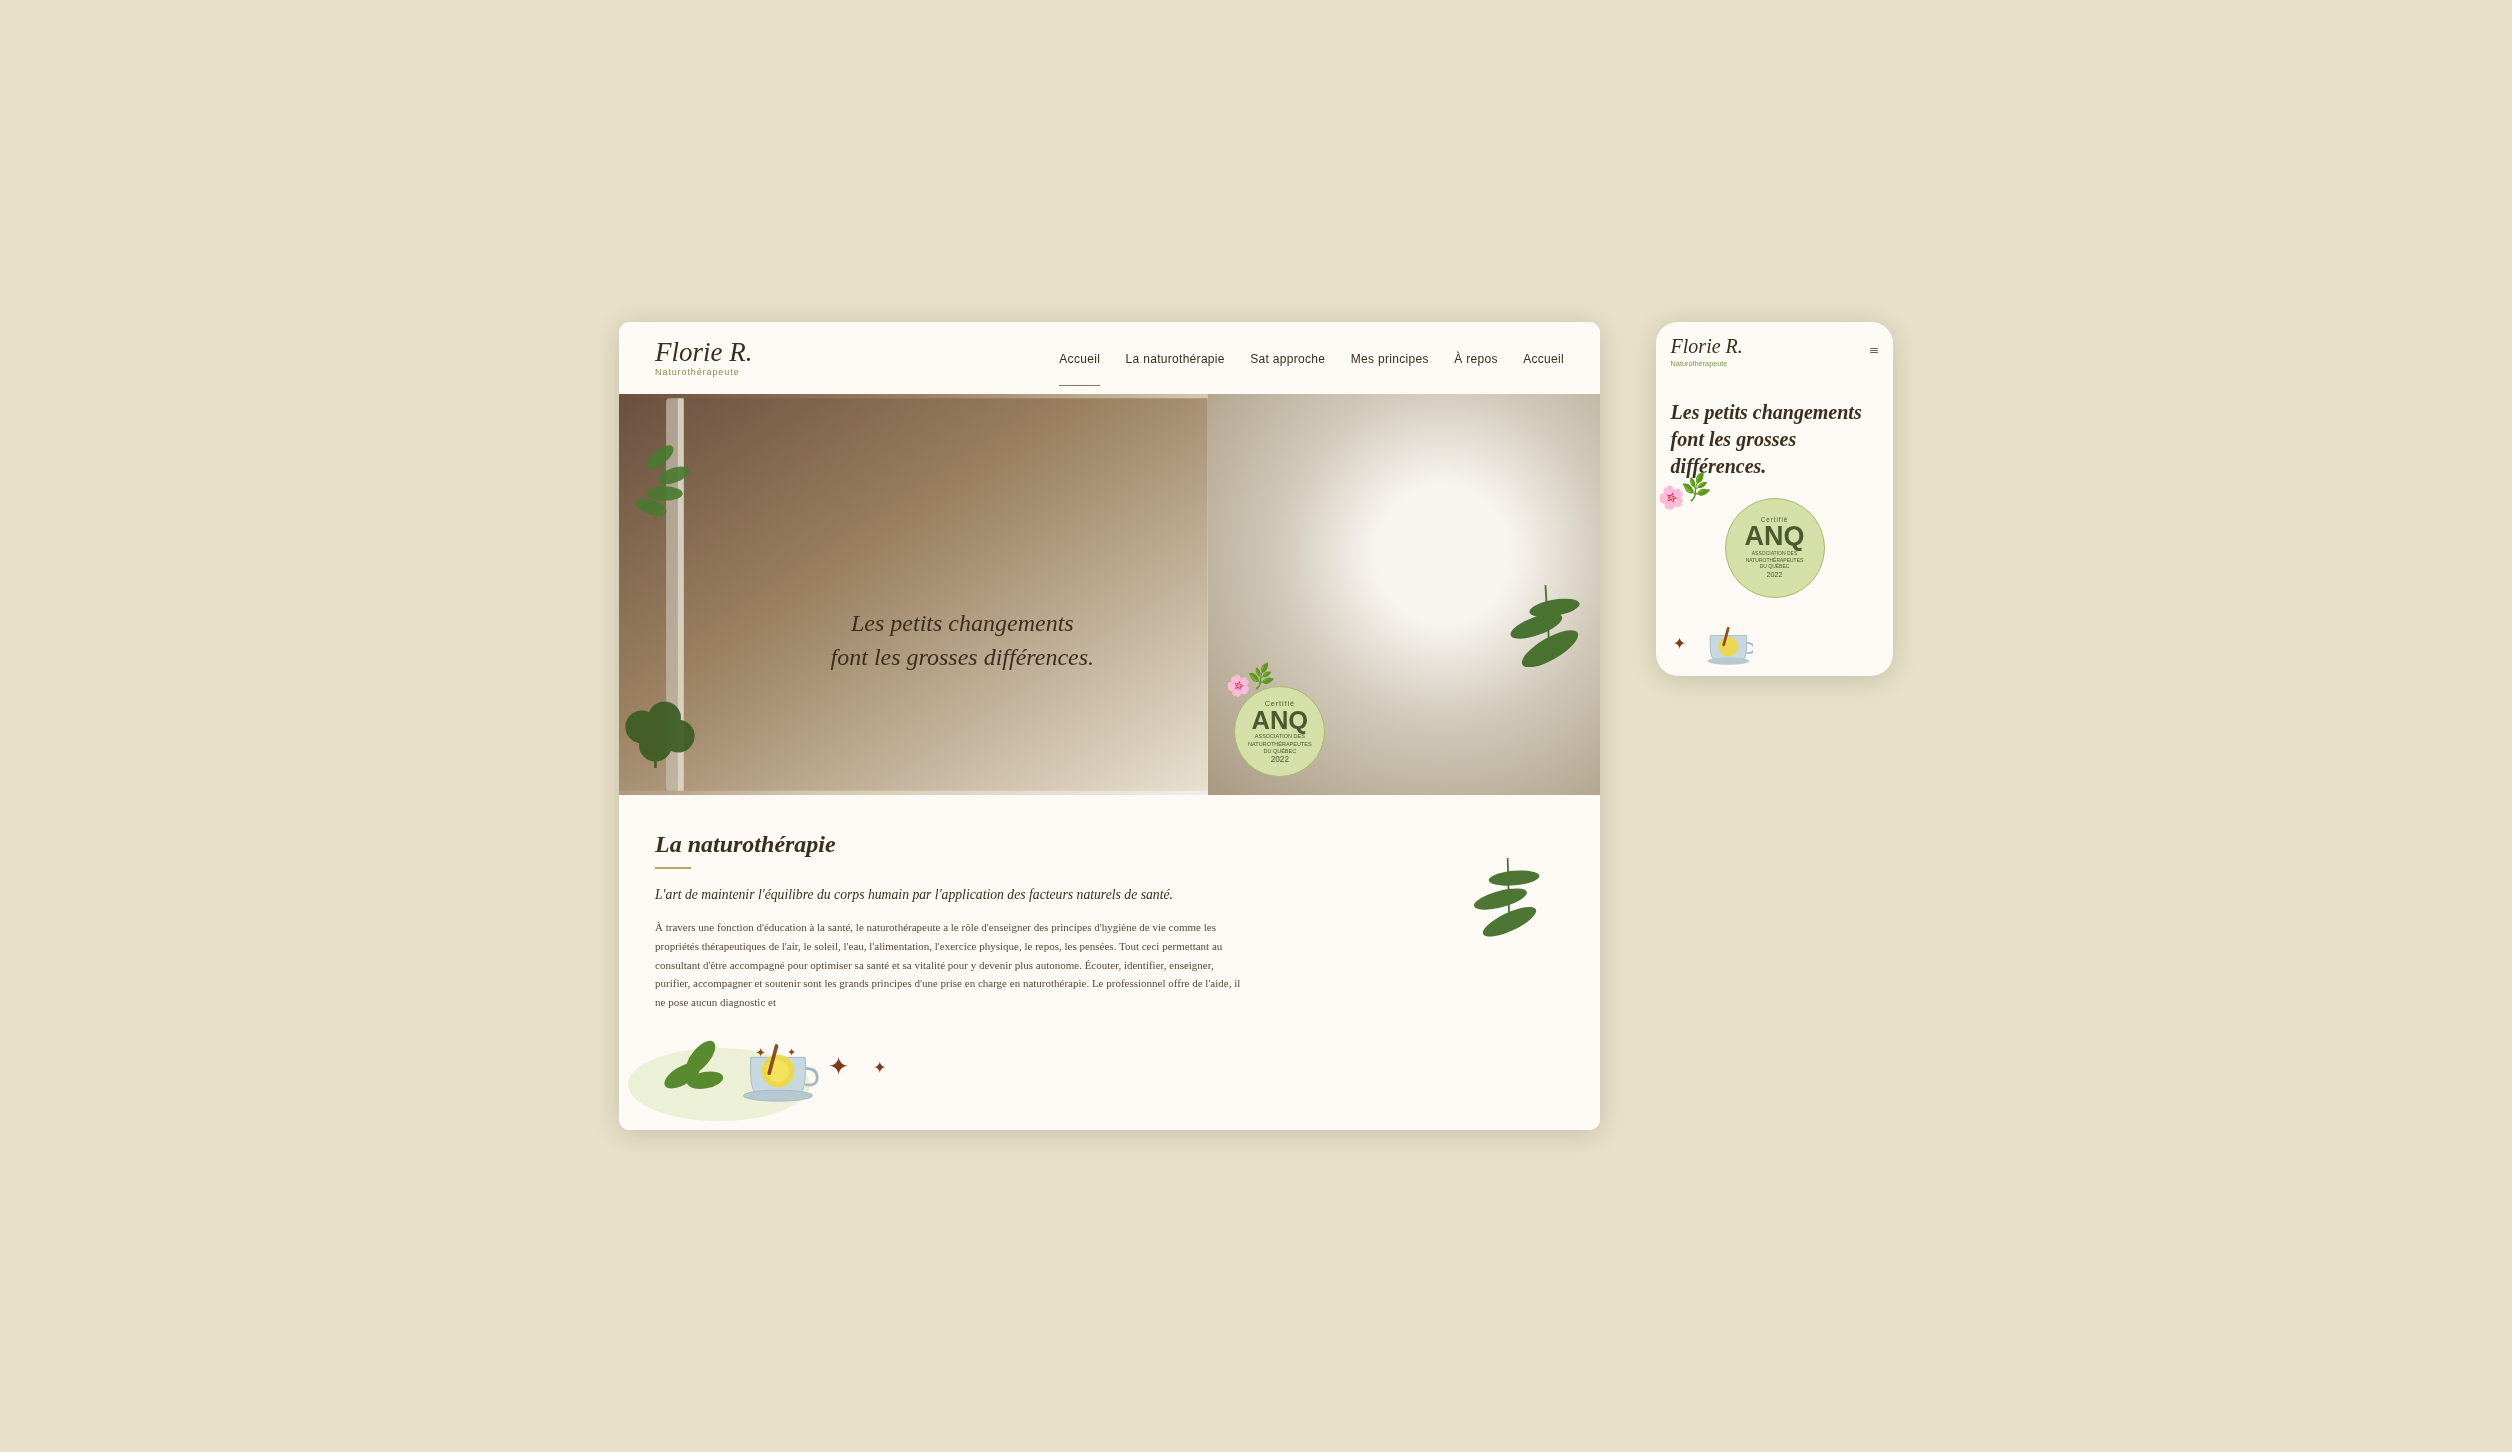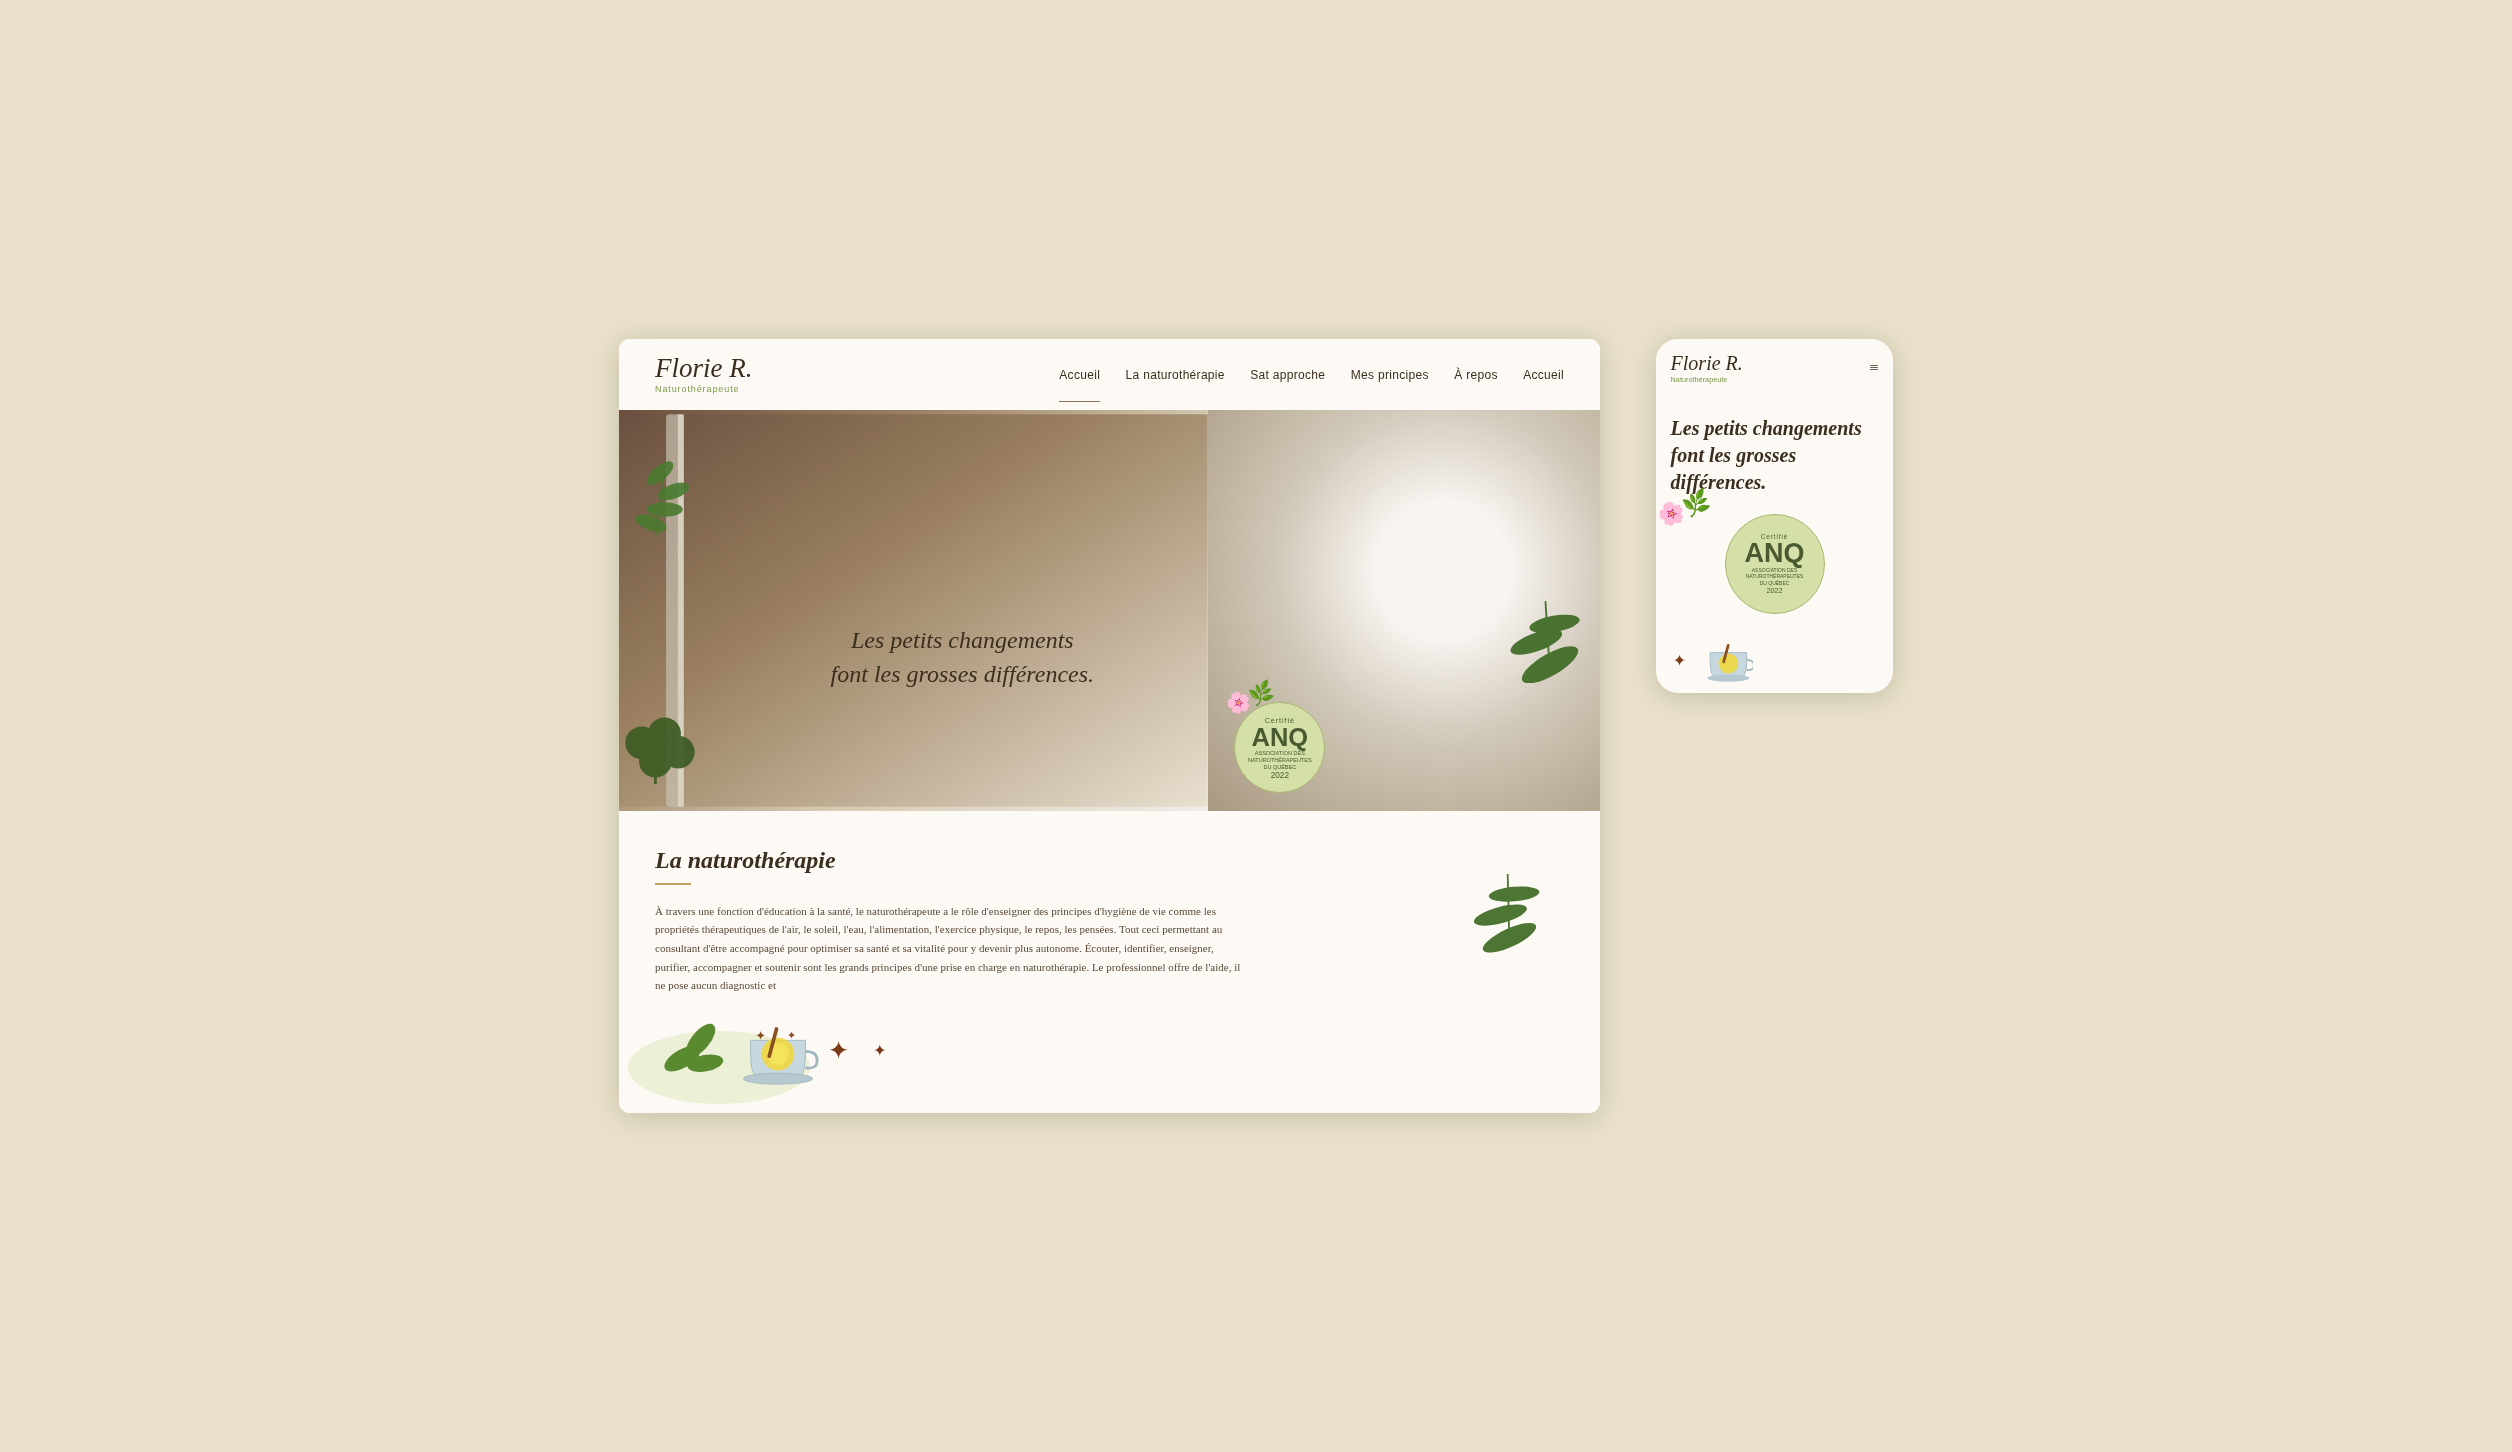--- a/index.html
+++ b/index.html
@@ -482,20 +482,21 @@
           <line x1="40" y1="55" x2="40" y2="80" stroke="#3a5a20" stroke-width="3"></line>
         </g>
       </svg>
     </div>
 
     <div class="content-section">
       <div class="content-area">
         <div class="content-text">
           <h2 class="section-title">La naturothérapie</h2>
           <div class="section-underline"></div>
+          <p class="section-subtitle">L'art de maintenir l'équilibre du corps humain par l'application des facteurs naturels de santé.</p>
           <p class="section-body">À travers une fonction d'éducation à la santé, le naturothérapeute a le rôle d'enseigner des principes d'hygiène de vie comme les propriétés thérapeutiques de l'air, le soleil, l'eau, l'alimentation, l'exercice physique, le repos, les pensées. Tout ceci permettant au consultant d'être accompagné pour optimiser sa santé et sa vitalité pour y devenir plus autonome. Écouter, identifier, enseigner, purifier, accompagner et soutenir sont les grands principes d'une prise en charge en naturothérapie. Le professionnel offre de l'aide, il ne pose aucun diagnostic et</p>
         </div>
 
         <svg width="73" height="91" style="position:absolute;right:18px;top:18px;" viewBox="0 0 80 100">
           <g fill="#3a6820" opacity="0.9">
             <ellipse cx="40" cy="80" rx="32" ry="10" transform="rotate(-25 40 80)"></ellipse>
             <ellipse cx="30" cy="55" rx="30" ry="9" transform="rotate(-15 30 55)"></ellipse>
             <ellipse cx="45" cy="32" rx="28" ry="8" transform="rotate(-5 45 32)"></ellipse>
             <line x1="40" y1="90" x2="38" y2="10" stroke="#3a6820" stroke-width="2"></line>
           </g>

